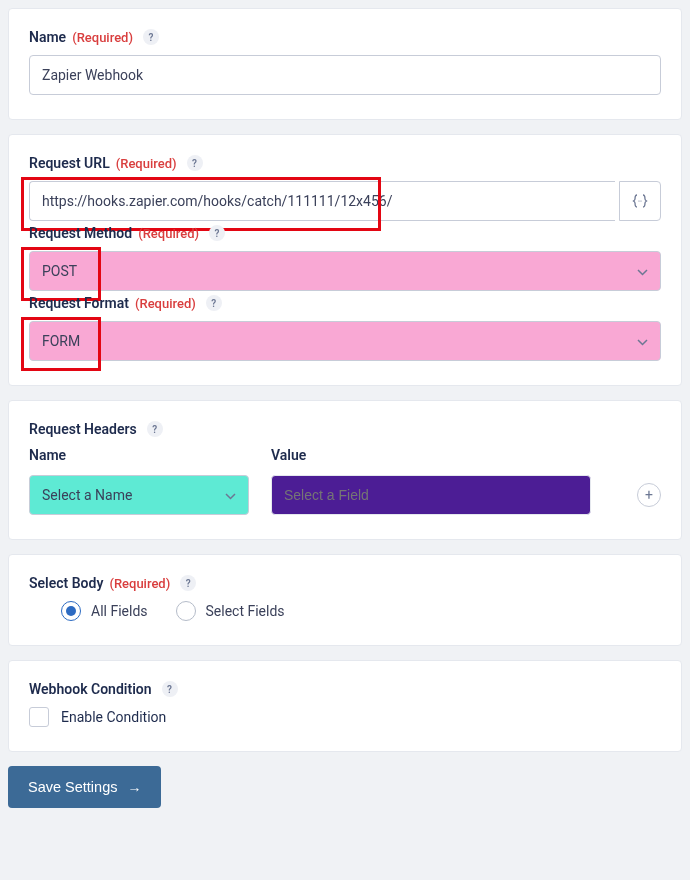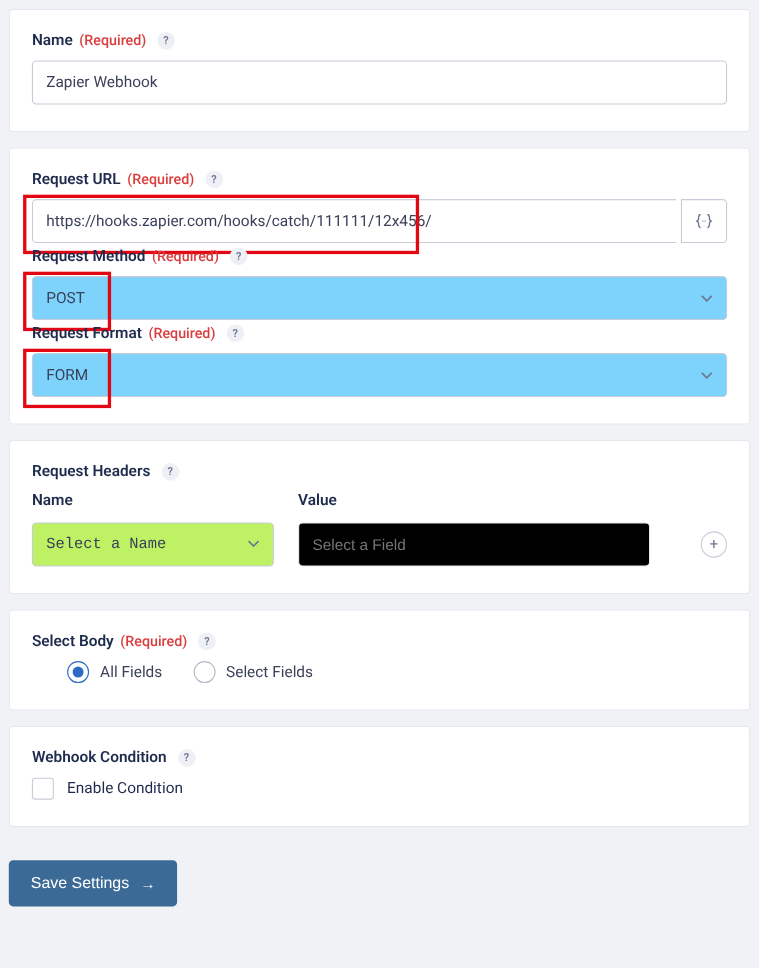--- a/index.html
+++ b/index.html
@@ -87,21 +87,21 @@
       cursor: pointer;
       color: #6c7793;
     }
     .select-box {
       width: 100%;
       border: 1px solid #c7ccd8;
       border-radius: 4px;
       padding: 11px 12px;
       font-size: 14px;
       color: #3b415a;
-      background: #7dd3fc;
+      background: #f9a8d4;
       display: flex;
       justify-content: space-between;
       align-items: center;
       cursor: pointer;
     }
     .chevron {
       color: #6c7793;
     }
     .highlight-box {
       position: absolute;
@@ -123,34 +123,33 @@
       font-size: 14px;
       margin-bottom: 12px;
     }
     .name-select {
       width: 220px;
       border: 1px solid #c7ccd8;
       border-radius: 4px;
       padding: 11px 12px;
       font-size: 14px;
       color: #3b415a;
-      background: #bef264;
+      background: #5eead4;
       display: flex;
       justify-content: space-between;
       align-items: center;
       cursor: pointer;
-      font-family: Liberation Mono, monospace;
     }
     .value-input {
       width: 320px;
       border: 1px solid #e5e8ee;
       border-radius: 4px;
       padding: 11px 12px;
       font-size: 14px;
-      background: #000000;
+      background: #4c1d95;
       color: #a2a8ba;
     }
     .add-btn {
       width: 24px;
       height: 24px;
       border-radius: 50%;
       border: 1px solid #c7ccd8;
       background: #fff;
       display: flex;
       align-items: center;
@@ -211,21 +210,21 @@
       color: #fff;
       border: none;
       border-radius: 4px;
       padding: 13px 20px;
       font-size: 14.5px;
       font-weight: 500;
       cursor: pointer;
       display: inline-flex;
       align-items: center;
       gap: 10px;
-      margin-top: 16px;
+      margin-top: 0;
     }
     .arrow {
       font-size: 14px;
     }
     .rel {
       position: relative;
     }
   </style>
 </head>
 <body>

